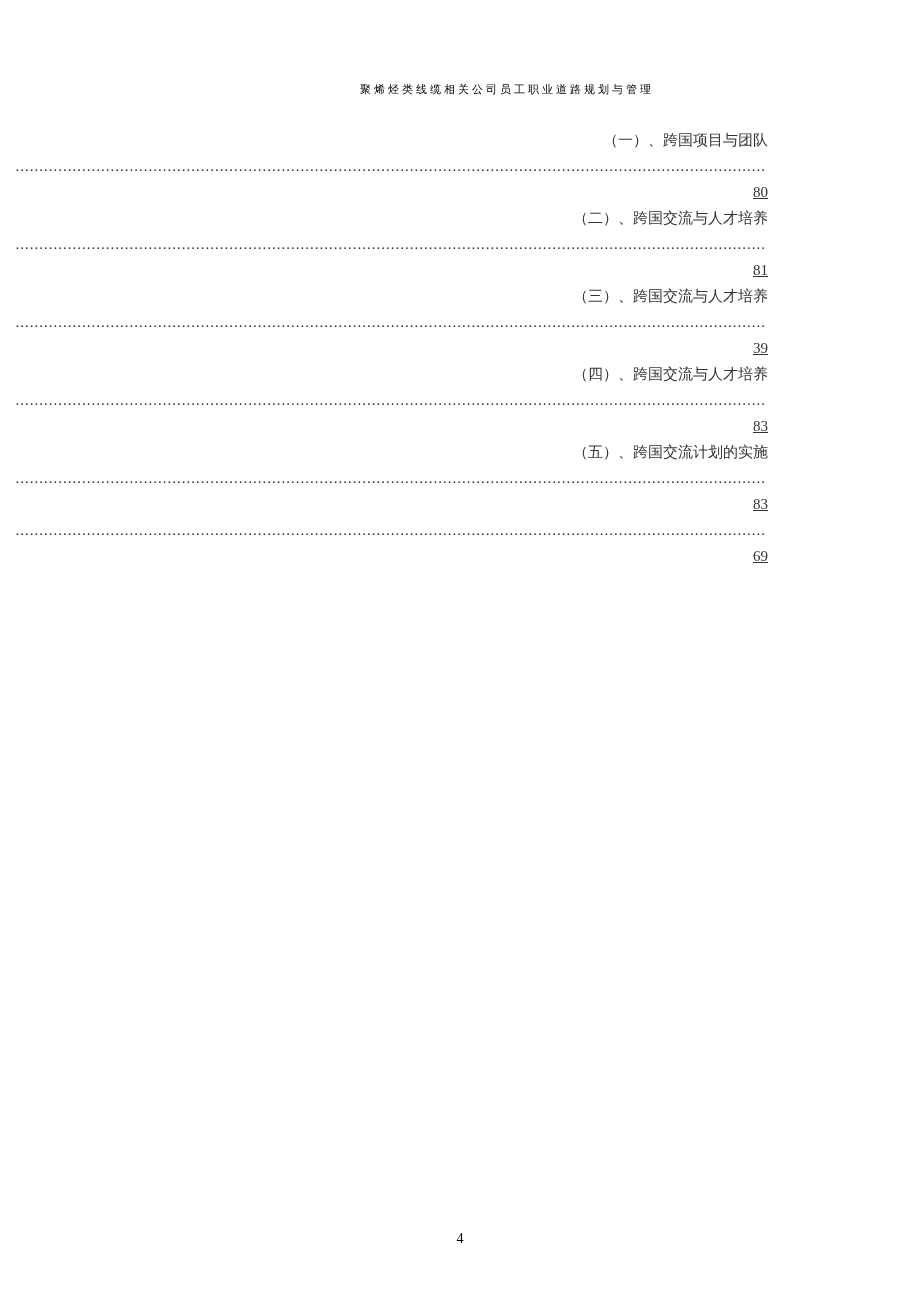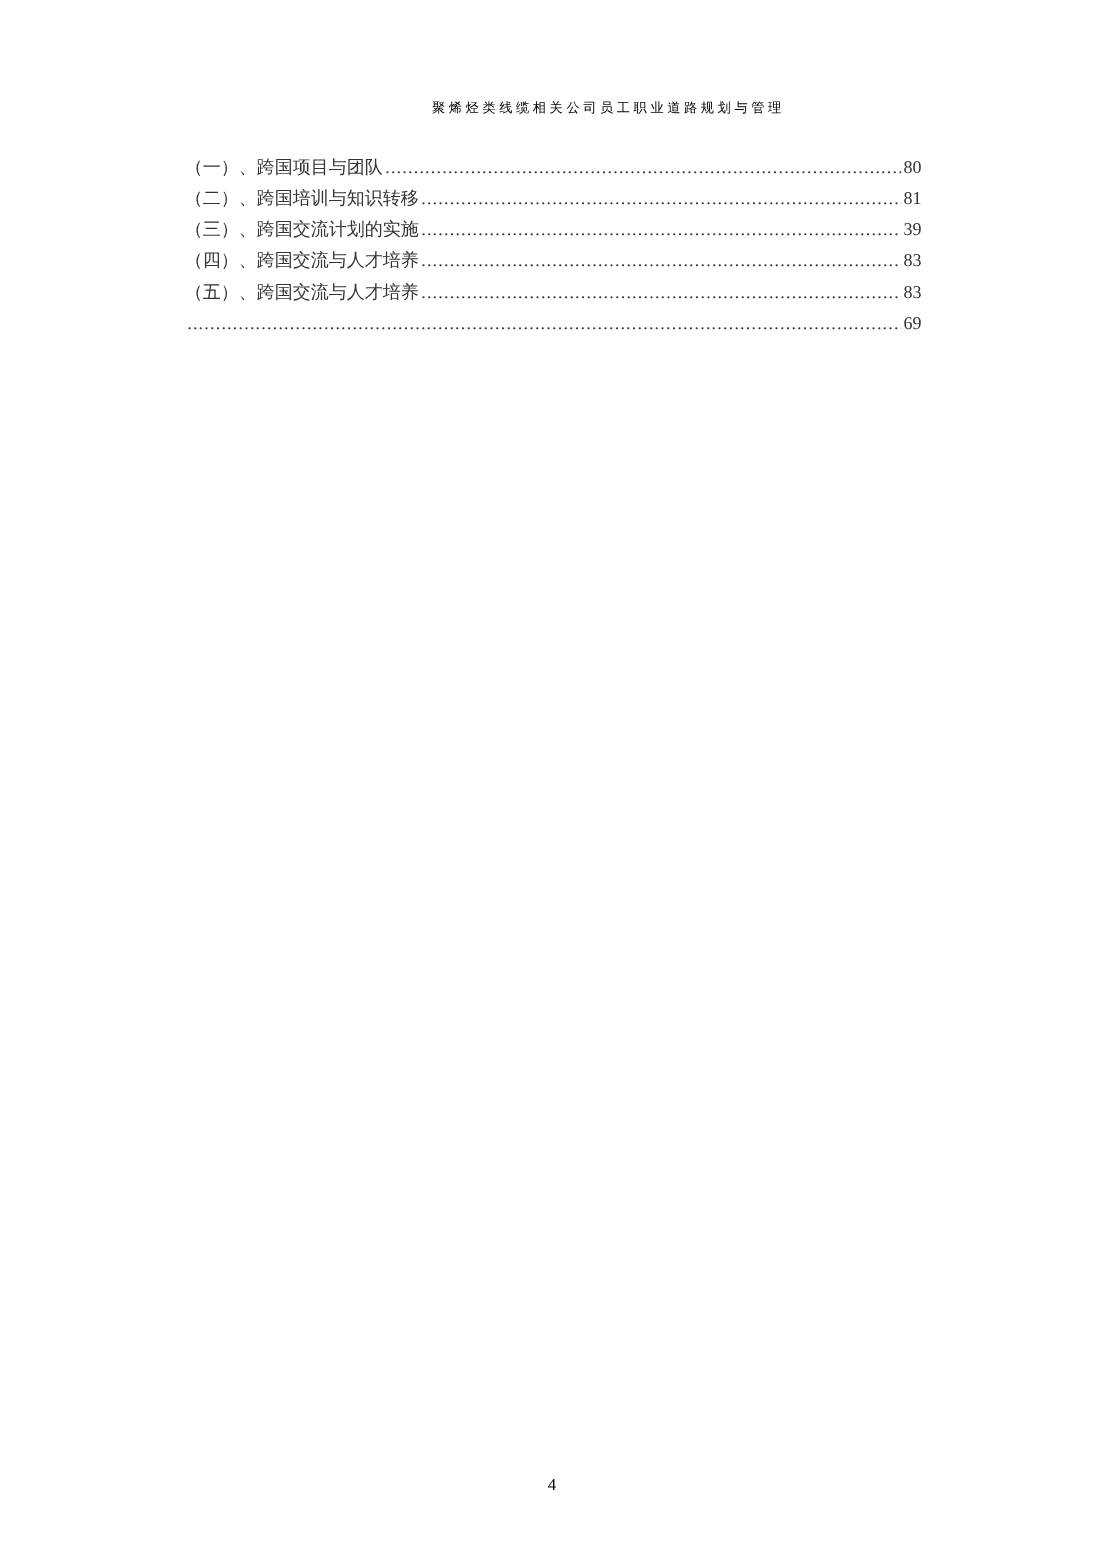--- a/index.html
+++ b/index.html
@@ -33,38 +33,40 @@
     left: 154px;
     width: 614px;
   }
   .toc-row {
     display: flex;
     align-items: flex-end;
     font-size: 15px;
     line-height: 26px;
     color: #333;
     white-space: nowrap;
+    flex-direction: column;
   }
   .toc-label {
     flex: 0 0 auto;
   }
   .toc-dots {
     flex: 1 1 auto;
     overflow: hidden;
     position: relative;
     margin: 0 2px;
   }
   .toc-dots::after {
     content: "..............................................................................................................................................................";
     letter-spacing: 1px;
     color: #333;
     display: block;
   }
   .toc-page {
     flex: 0 0 auto;
+    text-decoration: underline;
   }
   .page-number {
     position: absolute;
     bottom: 55px;
     left: 0;
     width: 920px;
     text-align: center;
     font-size: 14px;
     color: #000;
     font-family: "SimSun", serif;
@@ -81,39 +83,39 @@
 
   <div class="toc">
 
     <div class="toc-row">
       <span class="toc-label">（一）、跨国项目与团队</span>
       <span class="toc-dots"></span>
       <span class="toc-page">80</span>
     </div>
 
     <div class="toc-row">
-      <span class="toc-label">（二）、跨国培训与知识转移</span>
+      <span class="toc-label">（二）、跨国交流与人才培养</span>
       <span class="toc-dots"></span>
       <span class="toc-page">81</span>
     </div>
 
     <div class="toc-row">
-      <span class="toc-label">（三）、跨国交流计划的实施</span>
+      <span class="toc-label">（三）、跨国交流与人才培养</span>
       <span class="toc-dots"></span>
       <span class="toc-page">39</span>
     </div>
 
     <div class="toc-row">
       <span class="toc-label">（四）、跨国交流与人才培养</span>
       <span class="toc-dots"></span>
       <span class="toc-page">83</span>
     </div>
 
     <div class="toc-row">
-      <span class="toc-label">（五）、跨国交流与人才培养</span>
+      <span class="toc-label">（五）、跨国交流计划的实施</span>
       <span class="toc-dots"></span>
       <span class="toc-page">83</span>
     </div>
 
     <div class="toc-row">
       <span class="toc-dots"></span>
       <span class="toc-page">69</span>
     </div>
 
   </div>

